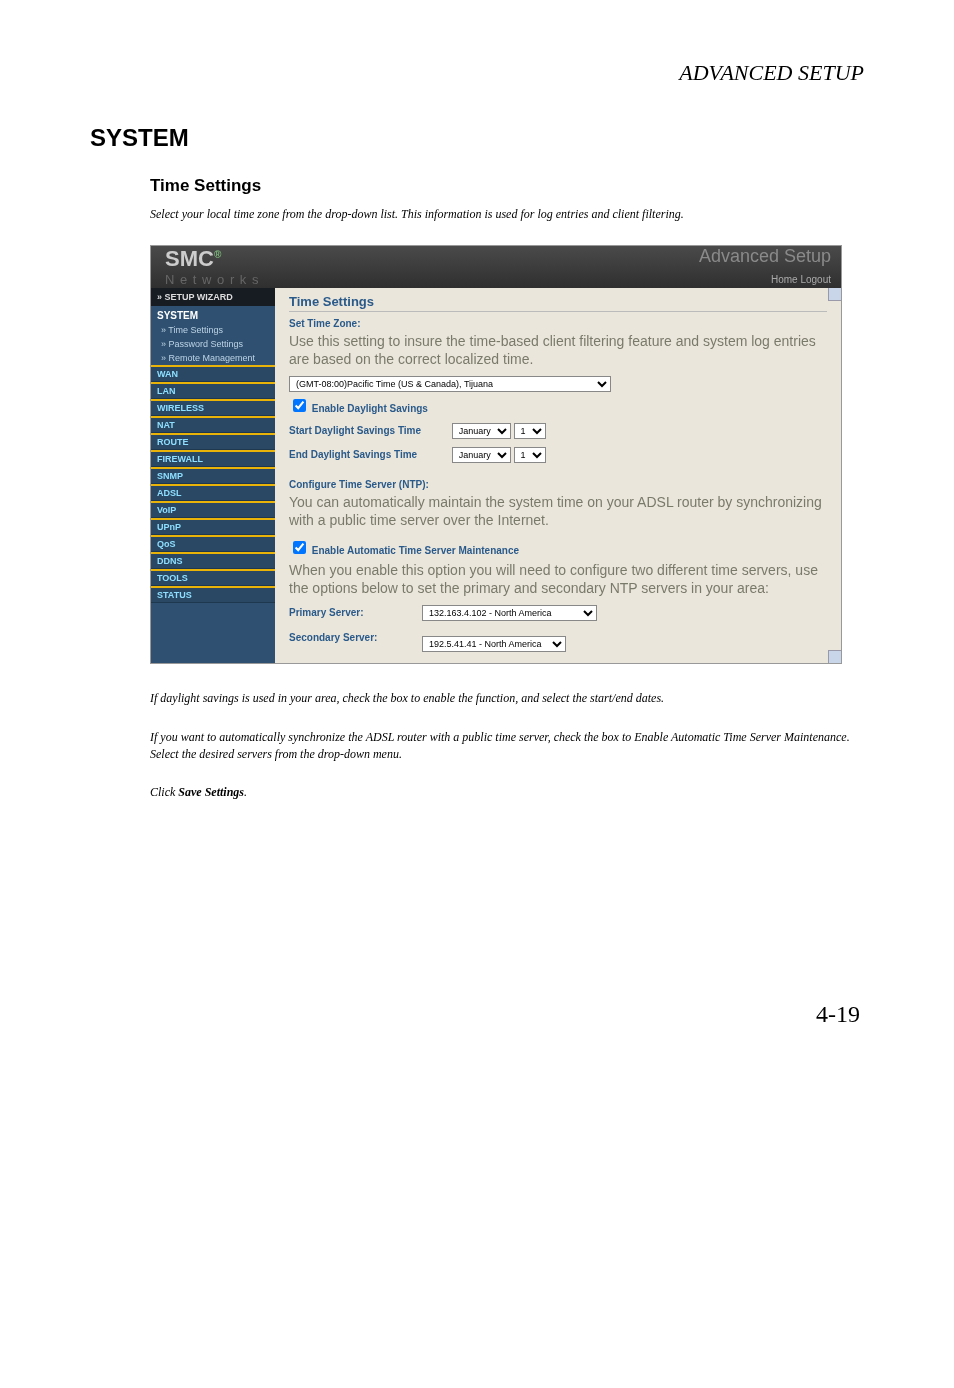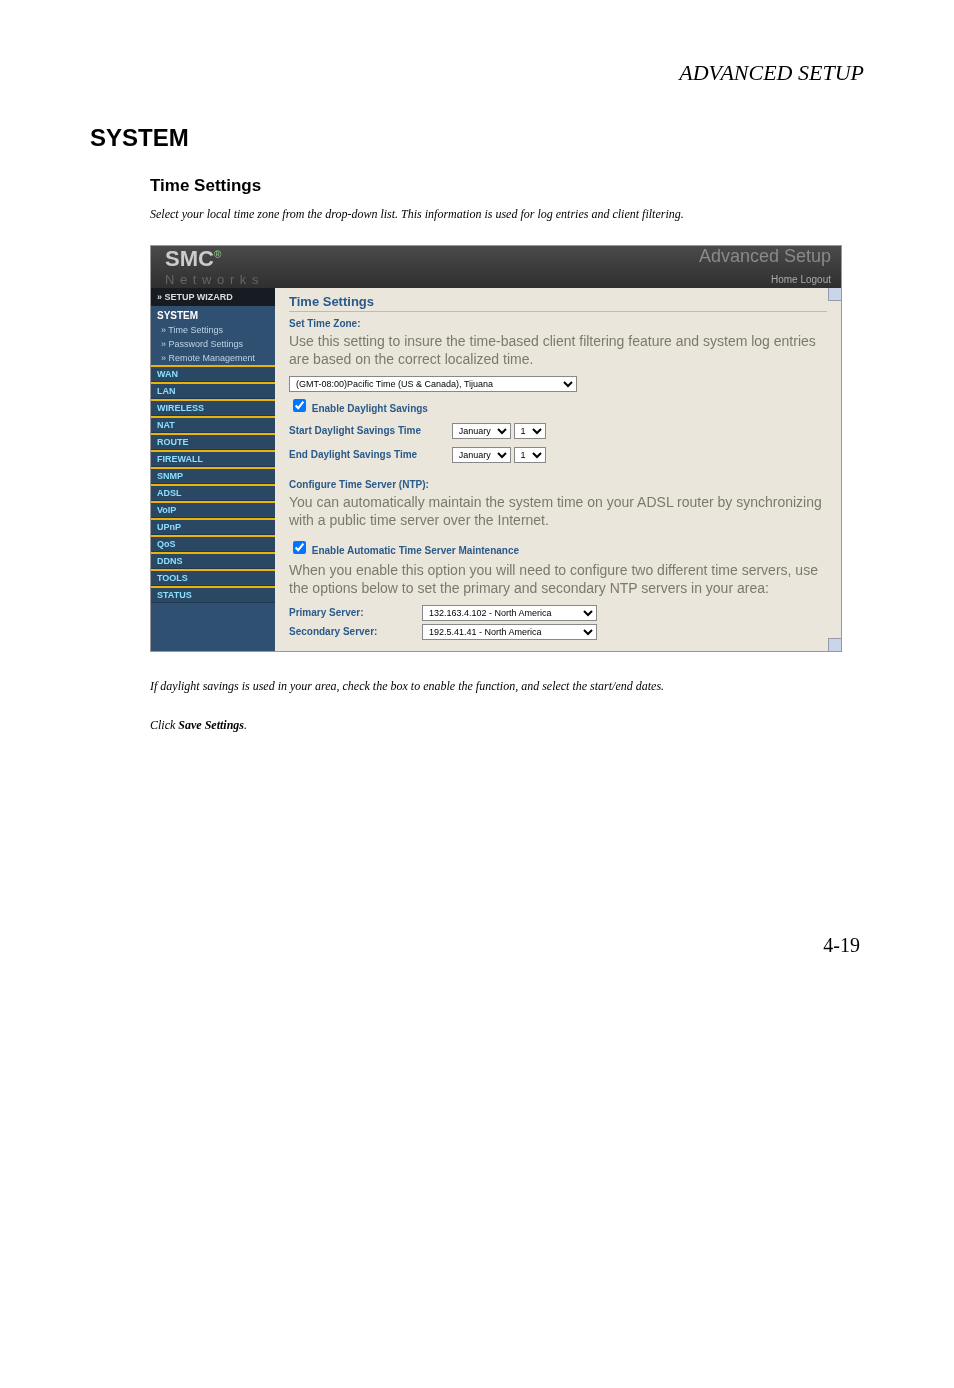--- a/index.html
+++ b/index.html
@@ -139,21 +139,21 @@
   .scroll-mark {
     position:absolute; right:0; top:0; width:12px; height:12px;
     background:#c9d6ea; border-left:1px solid #99a; border-bottom:1px solid #99a;
   }
   .scroll-mark-b {
     position:absolute; right:0; bottom:0; width:12px; height:12px;
     background:#c9d6ea; border-left:1px solid #99a; border-top:1px solid #99a;
   }
   .page-num {
     text-align:right;
-    font-size:20px;
+    font-size:24px;
     margin-top: 200px;
     padding-right: 4px;
   }
 </style>
 </head>
 <body>
 
 <div class="page">
   <div class="header-title">ADVANCED SETUP</div>
 
@@ -196,21 +196,21 @@
         <div class="cat">TOOLS</div>
         <div class="cat">STATUS</div>
       </div>
 
       <div class="panel">
         <div class="scroll-mark"></div>
         <div class="title">Time Settings</div>
         <div class="label">Set Time Zone:</div>
         <div class="hint">Use this setting to insure the time-based client filtering feature and system log entries are based on the correct localized time.</div>
         <div class="row">
-          <select class="selbox" style="width:288px;">
+          <select class="selbox" style="width:322px;">
             <option>(GMT-08:00)Pacific Time (US &amp; Canada), Tijuana</option>
           </select>
         </div>
         <div class="row">
           <input type="checkbox" class="cb" checked="" style="">
           <span class="label" style="display:inline;">Enable Daylight Savings</span>
         </div>
         <div class="row">
           <span class="label" style="display:inline-block;width:160px;">Start Daylight Savings Time</span>
           <select class="selbox"><option>January</option></select>
@@ -230,26 +230,27 @@
           <span class="label" style="display:inline;">Enable Automatic Time Server Maintenance</span>
         </div>
         <div class="hint">When you enable this option you will need to configure two different time servers, use the options below to set the primary and secondary NTP servers in your area:</div>
 
         <div class="srv-row">
           <span class="lbl">Primary Server:</span>
           <select class="selbox" style="width:175px;"><option>132.163.4.102 - North America</option></select>
         </div>
         <div class="srv-row">
           <span class="lbl">Secondary Server:</span>
-          <select class="selbox" style="width:175px;"><option>192.5.41.41 - North America</option></select>
+          <select class="selbox" style="width:144px;margin-top:12px;"><option>192.5.41.41 - North America</option></select>
         </div>
         <div class="scroll-mark-b"></div>
       </div>
     </div>
   </div>
 
   <p class="body">If daylight savings is used in your area, check the box to enable the function, and select the start/end dates.</p>
+  <p class="body">If you want to automatically synchronize the ADSL router with a public time server, check the box to Enable Automatic Time Server Maintenance. Select the desired servers from the drop-down menu.</p>
   <p class="body">
     <span>Click </span><b>Save Settings</b><span>.</span>
   </p>
 
   <div class="page-num">4-19</div>
 </div>
 
 </body></html>

